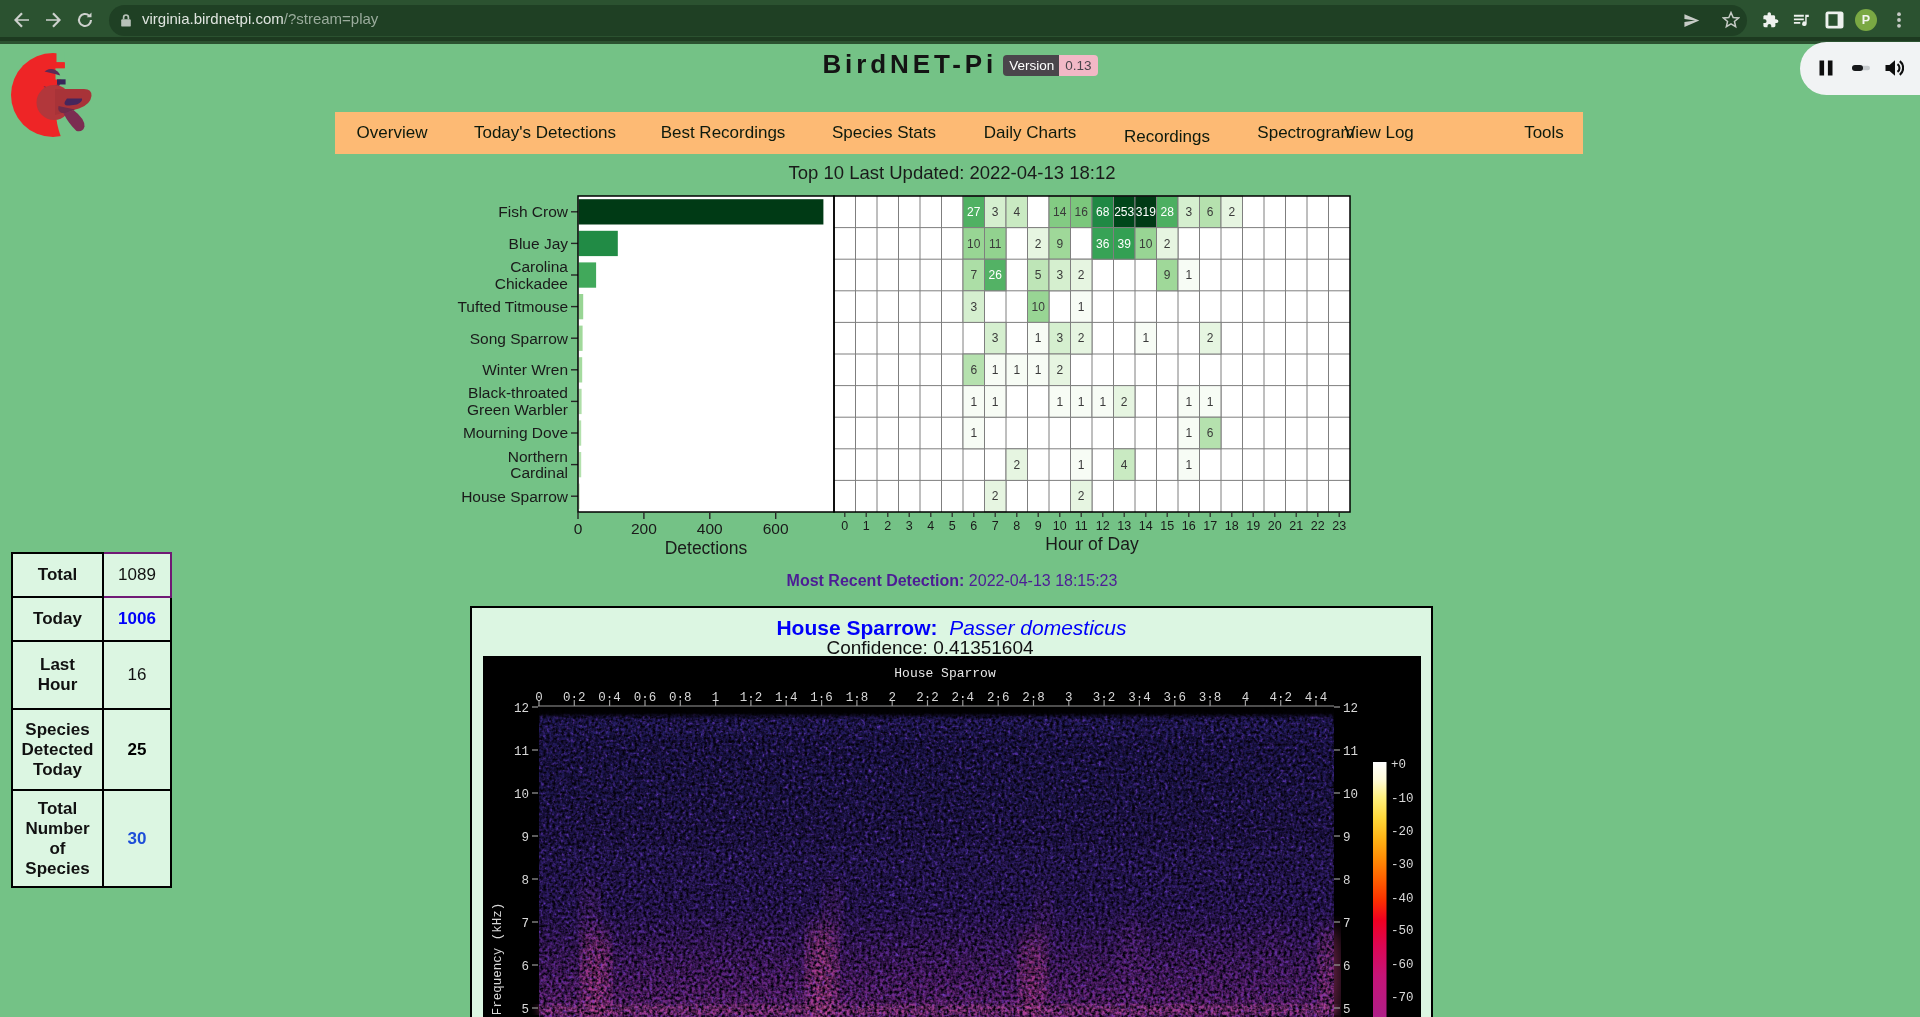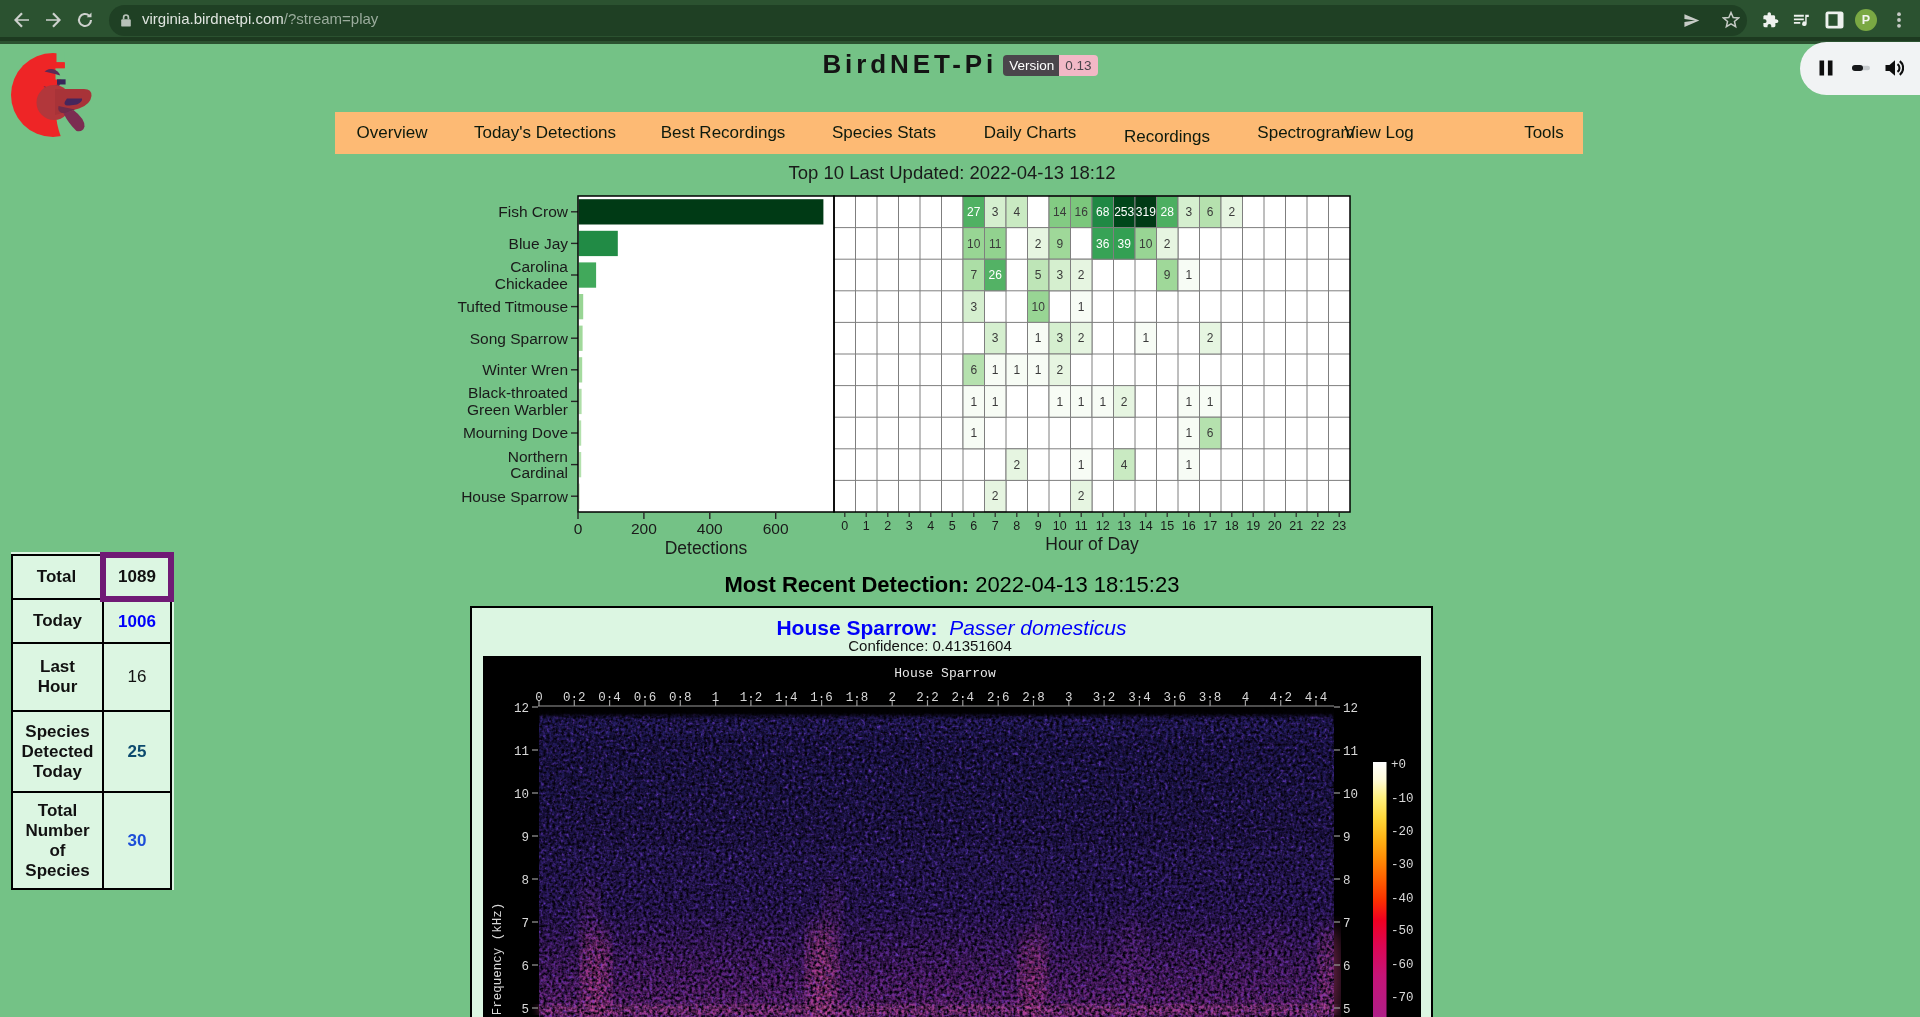--- a/index.html
+++ b/index.html
@@ -333,45 +333,45 @@
 <line x1="1317.8" y1="512.0" x2="1317.8" y2="517.0" stroke="#262626" stroke-width="1.2"></line>
 <text x="1317.8" y="530.0" text-anchor="middle" font-family="Liberation Sans, sans-serif" font-size="12.5" fill="#1a1a1a">22</text>
 <line x1="1339.2" y1="512.0" x2="1339.2" y2="517.0" stroke="#262626" stroke-width="1.2"></line>
 <text x="1339.2" y="530.0" text-anchor="middle" font-family="Liberation Sans, sans-serif" font-size="12.5" fill="#1a1a1a">23</text>
 <text x="1092" y="550.0" text-anchor="middle" font-family="Liberation Sans, sans-serif" font-size="17.5" fill="#1a1a1a">Hour of Day</text>
 </svg>
 <table style="position:absolute;left:11px;top:552px;border-collapse:collapse;background:#dcf6e2;font:bold 17px 'Liberation Sans',sans-serif;color:#111;text-align:center">
 <tbody>
       <tr>
         <td style="border:2px solid #000;width:91px;height:44px">Total</td>
-        <td style="border:6px solid #701a75;width:68px;font-weight:700">1089</td>
+        <td style="border:2px solid #701a75;width:68px;font-weight:400">1089</td>
       </tr>
 <tr>
         <td style="border:2px solid #000;height:44px">Today</td>
         <td style="border:2px solid #000;color:#0000fa">1006</td>
       </tr>
 <tr>
         <td style="border:2px solid #000;height:68px">Last<br>Hour</td>
         <td style="border:2px solid #000;font-weight:400">16</td>
       </tr>
 <tr>
         <td style="border:2px solid #000;height:81px">Species<br>Detected<br>Today</td>
-        <td style="border:2px solid #000;color:#0c4a6e">25</td>
+        <td style="border:2px solid #000;color:#000000">25</td>
       </tr>
 <tr>
         <td style="border:2px solid #000;height:97px">Total<br>Number<br>of<br>Species</td>
         <td style="border:2px solid #000;color:#1d4ed8">30</td>
       </tr>
 </tbody>
   </table>
-<div style="position:absolute;left:0;top:572px;width:1904px;text-align:center;font-size:22px;color:#000000"><b>Most Recent Detection:</b> 2022-04-13 18:15:23</div>
+<div style="position:absolute;left:0;top:572px;width:1904px;text-align:center;font-size:16px;color:#4c1d95"><b>Most Recent Detection:</b> 2022-04-13 18:15:23</div>
 
 <div style="position:absolute;left:470px;top:606px;width:963px;height:420px;background:#dcf6e2;border:2px solid #000"></div>
 <div style="position:absolute;left:470px;top:616px;width:963px;text-align:center;font-size:21px;color:#0000fa"><b>House Sparrow:</b>&nbsp; <i>Passer domesticus</i></div>
-<div style="position:absolute;left:470px;top:637px;width:920px;text-align:center;font-size:15px;color:#111">Confidence: 0.41351604</div>
+<div style="position:absolute;left:470px;top:637px;width:920px;text-align:center;font-size:19px;color:#111">Confidence: 0.41351604</div>
 <svg style="position:absolute;left:483px;top:656px" width="938" height="361" viewBox="0 0 938 361">
 <defs>
 <filter id="spn" x="0" y="0" width="100%" height="100%" color-interpolation-filters="sRGB">
 <feTurbulence type="fractalNoise" baseFrequency="0.33" numOctaves="2" seed="13" stitchTiles="stitch" result="t"></feTurbulence>
 <feColorMatrix in="t" type="matrix" values="0 0 0 0 0  0 0 0 0 0  0 0 0 0 0  2.3 0 0 0 -0.72" result="m"></feColorMatrix>
 <feFlood flood-color="#04020c" result="f"></feFlood>
 <feComposite in="f" in2="m" operator="in"></feComposite>
 </filter>
 <filter id="spn2" x="0" y="0" width="100%" height="100%" color-interpolation-filters="sRGB">
 <feTurbulence type="fractalNoise" baseFrequency="0.3" numOctaves="2" seed="42" stitchTiles="stitch" result="t"></feTurbulence>

